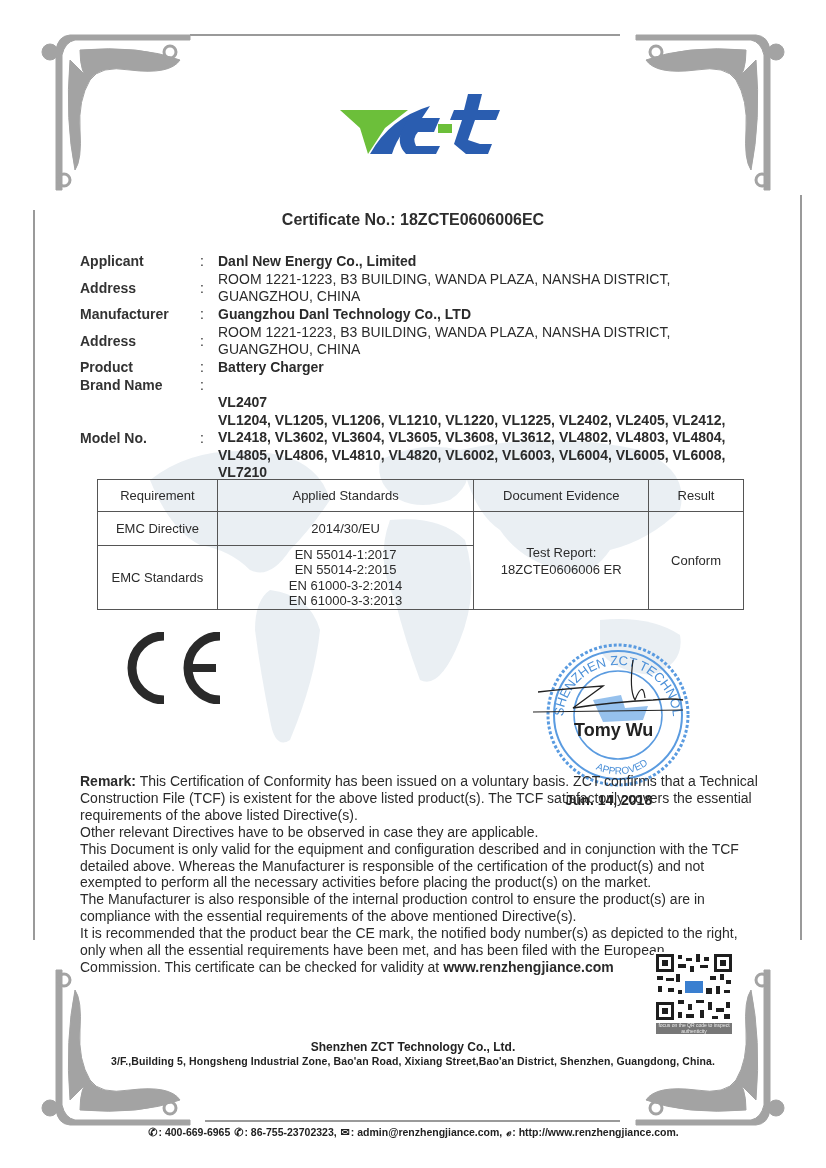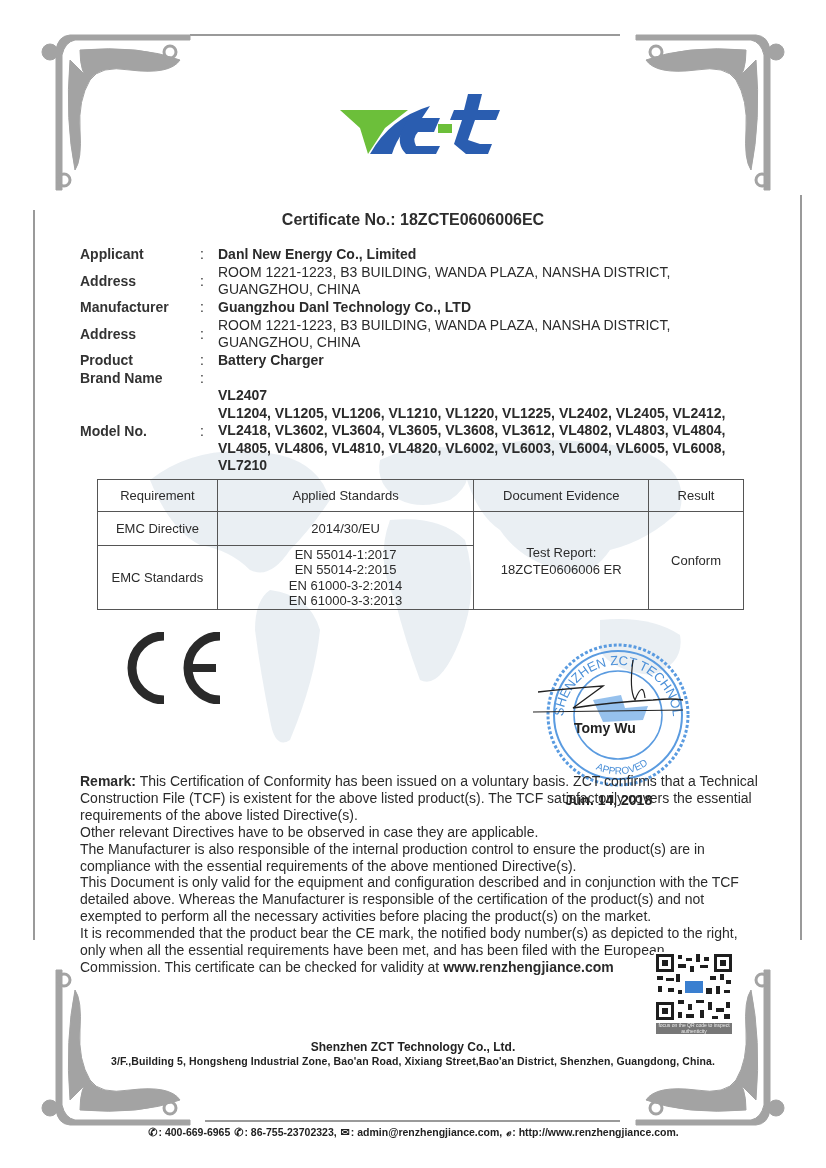--- a/index.html
+++ b/index.html
@@ -15,41 +15,41 @@
   .logo { position: absolute; left: 330px; top: 88px; width: 180px; height: 66px; }
   .title {
     position: absolute; left: 0; width: 826px; top: 150px; text-align: center;
     font-size: 40px; font-weight: bold; color: #3a3a3a; letter-spacing: 0.2px;
   }
   .cert-no {
     position: absolute; left: 0; width: 826px; top: 211px; text-align: center;
     font-size: 16px; font-weight: bold; color: #2e2e2e;
   }
 
-  .info { position: absolute; left: 80px; top: 245px; width: 690px; font-size: 14px; }
+  .info { position: absolute; left: 80px; top: 252px; width: 690px; font-size: 14px; }
   .row { display: flex; align-items: center; }
   .lbl { width: 120px; font-weight: bold; color: #333; }
   .colon { width: 18px; text-align: left; color: #333; }
   .val { flex: 1; line-height: 17px; color: #2b2b2b; }
   .val.b { font-weight: bold; }
   .row.r1 { height: 18px; }
   .row.r2 { height: 35px; }
   .models { font-weight: bold; line-height: 17.4px; }
 
   table.std {
     position: absolute; left: 97px; top: 479px; width: 647px; border-collapse: collapse;
     font-size: 13px; color: #2b2b2b; background: transparent;
   }
   table.std td { border: 1.5px solid #555; text-align: center; vertical-align: middle; padding: 0 4px; }
   .std .hdr td { height: 31px; }
   .std .r-dir td { height: 33px; }
   .std .r-std td { height: 63px; line-height: 15.5px; }
 
   .stamp { position: absolute; left: 533px; top: 640px; width: 170px; height: 150px; }
-  .sig-name { position: absolute; left: 574px; top: 720px; font-size: 14px; font-weight: bold; color: #222; }
+  .sig-name { position: absolute; left: 574px; top: 720px; font-size: 18px; font-weight: bold; color: #222; }
   .sig-date { position: absolute; left: 565px; top: 756px; font-size: 14px; font-weight: bold; color: #222; margin-top: 36px; }
 
   .remark { position: absolute; left: 80px; top: 773px; width: 680px; font-size: 14px; line-height: 16.9px; color: #2b2b2b; }
   .remark .rl { font-weight: bold; }
   .remark .url { font-weight: bold; }
 
   .qr { position: absolute; left: 654px; top: 952px; width: 80px; height: 70px; }
   .qr-cap { position: absolute; left: 656px; top: 1023px; width: 76px; height: 11px; background: #777; color: #eee; font-size: 5px; text-align: center; line-height: 5.5px; }
 
   .footer { position: absolute; left: 0; width: 826px; text-align: center; color: #222; font-weight: bold; }
@@ -234,22 +234,22 @@
     <path d="M5 52 Q40 48 70 46 L40 68 Q80 62 120 60 Q140 58 150 60" fill="none" stroke="#222" stroke-width="1.3"></path>
     <path d="M100 20 Q96 50 102 60 Q110 40 112 58" fill="none" stroke="#222" stroke-width="1.2"></path>
     <path d="M0 72 L150 70" stroke="#222" stroke-width="1"></path>
   </svg>
   <div class="sig-name">Tomy Wu</div>
   <div class="sig-date">Jun. 14, 2018</div>
 
   <div class="remark">
     <div><span class="rl">Remark:</span><span> This Certification of Conformity has been issued on a voluntary basis. ZCT confirms that a Technical Construction File (TCF) is existent for the above listed product(s). The TCF satisfactorily covers the essential requirements of the above listed Directive(s).</span></div>
     <div>Other relevant Directives have to be observed in case they are applicable.</div>
+    <div>This Document is only valid for the equipment and configuration described and in conjunction with the TCF detailed above. Whereas the Manufacturer is responsible of the certification of the product(s) and not exempted to perform all the necessary activities before placing the product(s) on the market.</div>
     <div>The Manufacturer is also responsible of the internal production control to ensure the product(s) are in compliance with the essential requirements of the above mentioned Directive(s).</div>
-    <div>This Document is only valid for the equipment and configuration described and in conjunction with the TCF detailed above. Whereas the Manufacturer is responsible of the certification of the product(s) and not exempted to perform all the necessary activities before placing the product(s) on the market.</div>
     <div style="width:660px;"><span>It is recommended that the product bear the CE mark, the notified body number(s) as depicted to the right, only when all the essential requirements have been met, and has been filed with the European Commission. This certificate can be checked for validity at </span><span class="url">www.renzhengjiance.com</span></div>
   </div>
 
   <svg class="qr" viewBox="0 0 80 70">
     <rect x="0" y="0" width="80" height="70" fill="#fff"></rect>
     <g fill="#1e1e1e">
       <rect x="2" y="2" width="18" height="18"></rect>
         <rect x="60" y="2" width="18" height="18"></rect>
         <rect x="2" y="50" width="18" height="18"></rect>
     </g>

